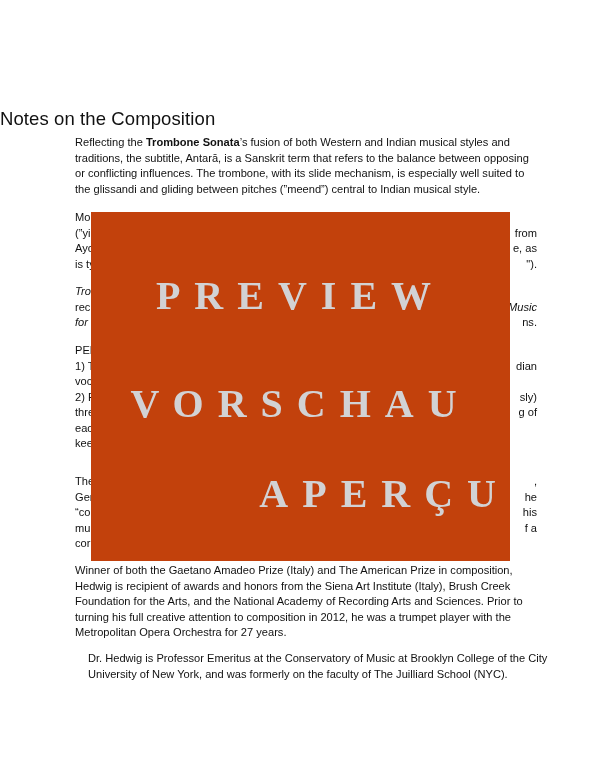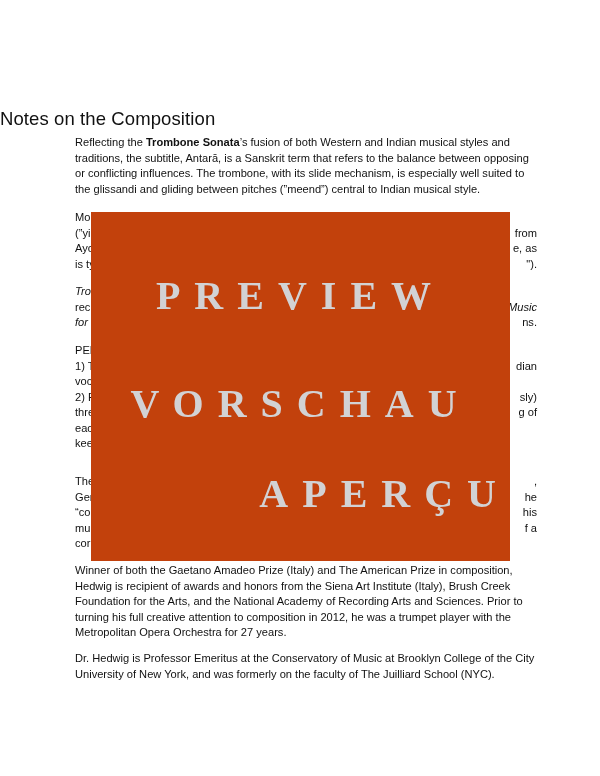--- a/index.html
+++ b/index.html
@@ -74,21 +74,21 @@
   </div>
 
   <div class="para" style="top:563px;">
     <span class="line">Winner of both the Gaetano Amadeo Prize (Italy) and The American Prize in composition,</span>
     <span class="line">Hedwig is recipient of awards and honors from the Siena Art Institute (Italy), Brush Creek</span>
     <span class="line">Foundation for the Arts, and the National Academy of Recording Arts and Sciences.  Prior to</span>
     <span class="line">turning his full creative attention to composition in 2012, he was a trumpet player with the</span>
     <span class="line">Metropolitan Opera Orchestra for 27 years.</span>
   </div>
 
-  <div class="para" style="top:651px;">
+  <div class="para" style="top:651px;margin-left:13px;">
     <span class="line">Dr. Hedwig is Professor Emeritus at the Conservatory of Music at Brooklyn College of the City</span>
     <span class="line">University of New York, and was formerly on the faculty of The Juilliard School (NYC).</span>
   </div>
 
   <div class="overlay">
     <div class="wm" style="top:60px;">PREVIEW</div>
     <div class="wm" style="top:160px;margin-top:8px;">VORSCHAU</div>
     <div class="wm" style="top:258px;text-align:right;">APERÇU</div>
   </div>
 

